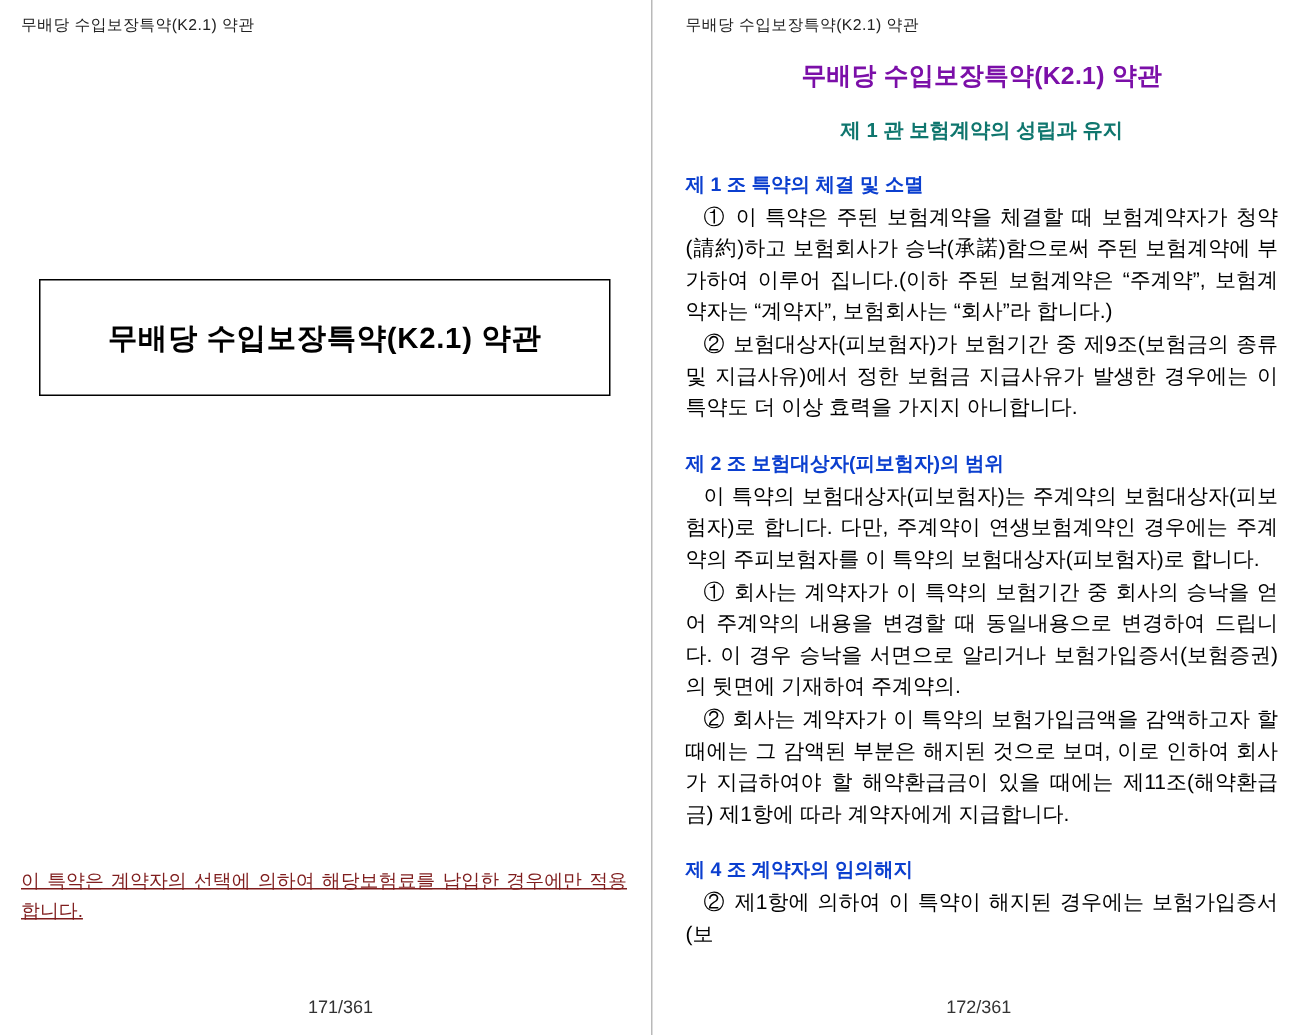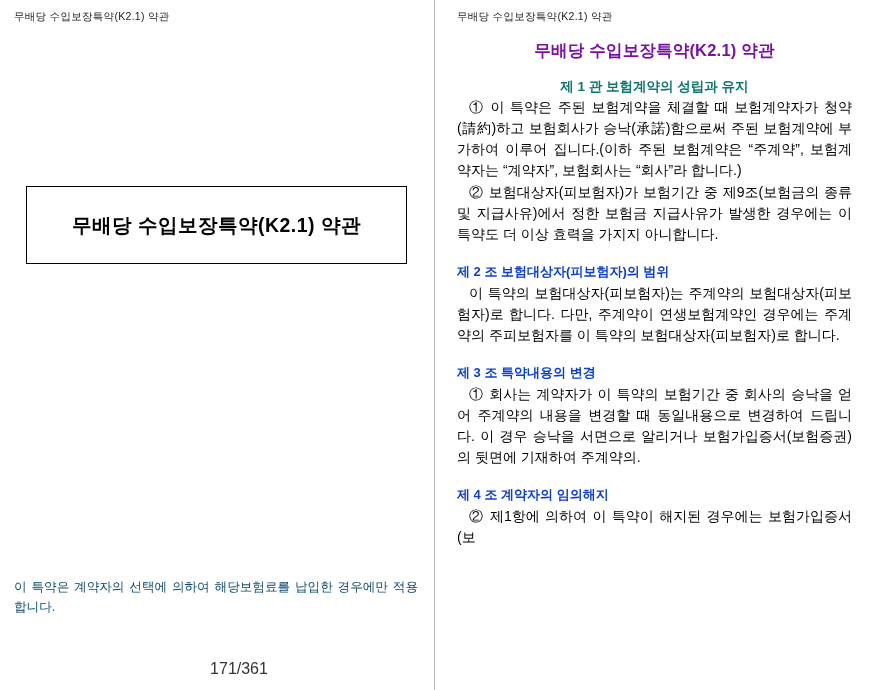--- a/index.html
+++ b/index.html
@@ -60,29 +60,30 @@
     color: #000000;
   }
   .left-note {
     position: absolute;
     left: 14px;
     top: 578px;
     width: 404px;
     font-size: 12.6px;
     line-height: 1.55;
     text-align: justify;
-    color: #0c4a6e;
+    color: #7f1d1d;
+    text-decoration: underline;
   }
   .page-number {
     position: absolute;
     bottom: 12px;
-    left: 12px;
+    left: 0;
     width: 100%;
     text-align: center;
-    font-size: 16px;
+    font-size: 12px;
     color: #333;
   }
   .page-left .page-number { padding-left: 10px; }
   
   .doc-title {
     text-align: center;
     font-size: 16.5px;
     font-weight: bold;
     color: #7b0fa8;
     margin: 16px 0 0 0;
@@ -127,27 +128,29 @@
 
     <div class="page-number">171/361</div>
   </div>
 
   <div class="page page-right">
     <div class="running-head">무배당 수입보장특약(K2.1) 약관</div>
 
     <div class="doc-title">무배당 수입보장특약(K2.1) 약관</div>
     <div class="chapter">제 1 관 보험계약의 성립과 유지</div>
 
+    <div class="article">제 1 조 특약의 체결 및 소멸</div>
     <p class="para">① 이 특약은 주된 보험계약을 체결할 때 보험계약자가 청약(請約)하고 보험회사가 승낙(承諾)함으로써 주된 보험계약에 부가하여 이루어 집니다.(이하 주된 보험계약은 “주계약”, 보험계약자는 “계약자”, 보험회사는 “회사”라 합니다.)</p>
     <p class="para">② 보험대상자(피보험자)가 보험기간 중 제9조(보험금의 종류 및 지급사유)에서 정한 보험금 지급사유가 발생한 경우에는 이 특약도 더 이상 효력을 가지지 아니합니다.</p>
 
     <div class="article">제 2 조 보험대상자(피보험자)의 범위</div>
     <p class="para">이 특약의 보험대상자(피보험자)는 주계약의 보험대상자(피보험자)로 합니다. 다만, 주계약이 연생보험계약인 경우에는 주계약의 주피보험자를 이 특약의 보험대상자(피보험자)로 합니다.</p>
 
-    <div class="article">제 3 조 특약내용의 변경</div>
     <p class="para">① 회사는 계약자가 이 특약의 보험기간 중 회사의 승낙을 얻어 주계약의 내용을 변경할 때 동일내용으로 변경하여 드립니다. 이 경우 승낙을 서면으로 알리거나 보험가입증서(보험증권)의 뒷면에 기재하여 주계약의.</p>
+    <p class="para">② 회사는 계약자가 이 특약의 보험가입금액을 감액하고자 할 때에는 그 감액된 부분은 해지된 것으로 보며, 이로 인하여 회사가 지급하여야 할 해약환급금이 있을 때에는 제11조(해약환급금) 제1항에 따라 계약자에게 지급합니다.</p>
 
     <div class="article">제 4 조 계약자의 임의해지</div>
     <p class="para">② 제1항에 의하여 이 특약이 해지된 경우에는 보험가입증서(보</p>
 
+    <div class="page-number">172/361</div>
   </div>
 
 </div>
 
 </body></html>

